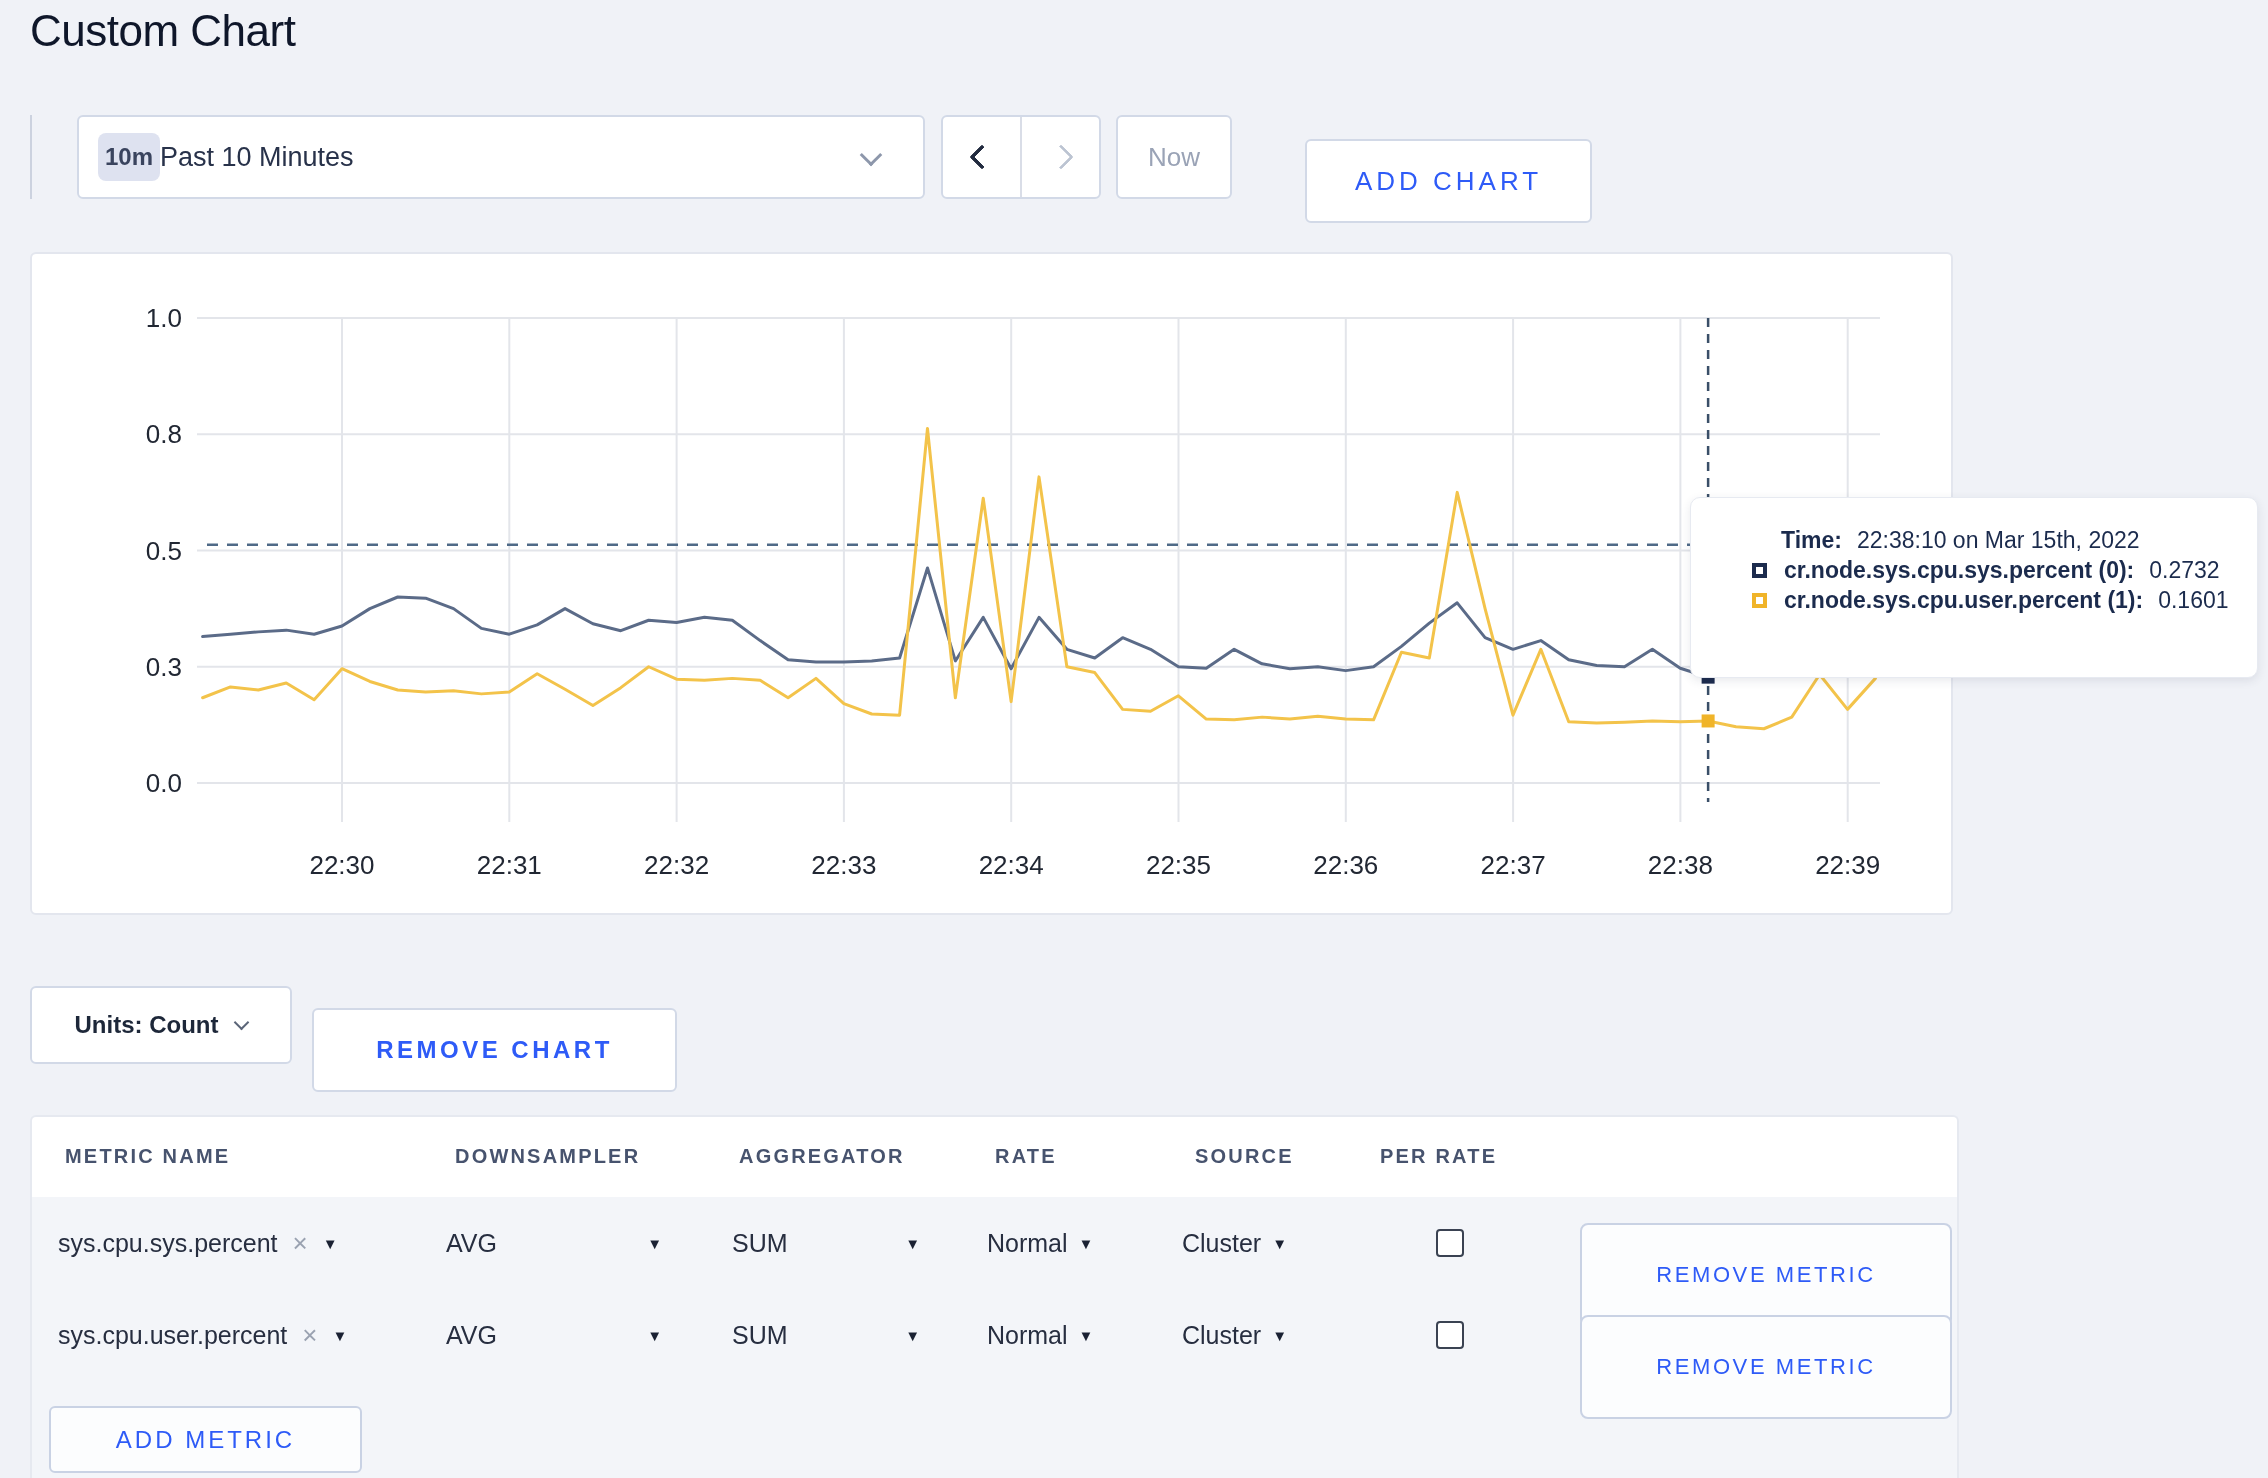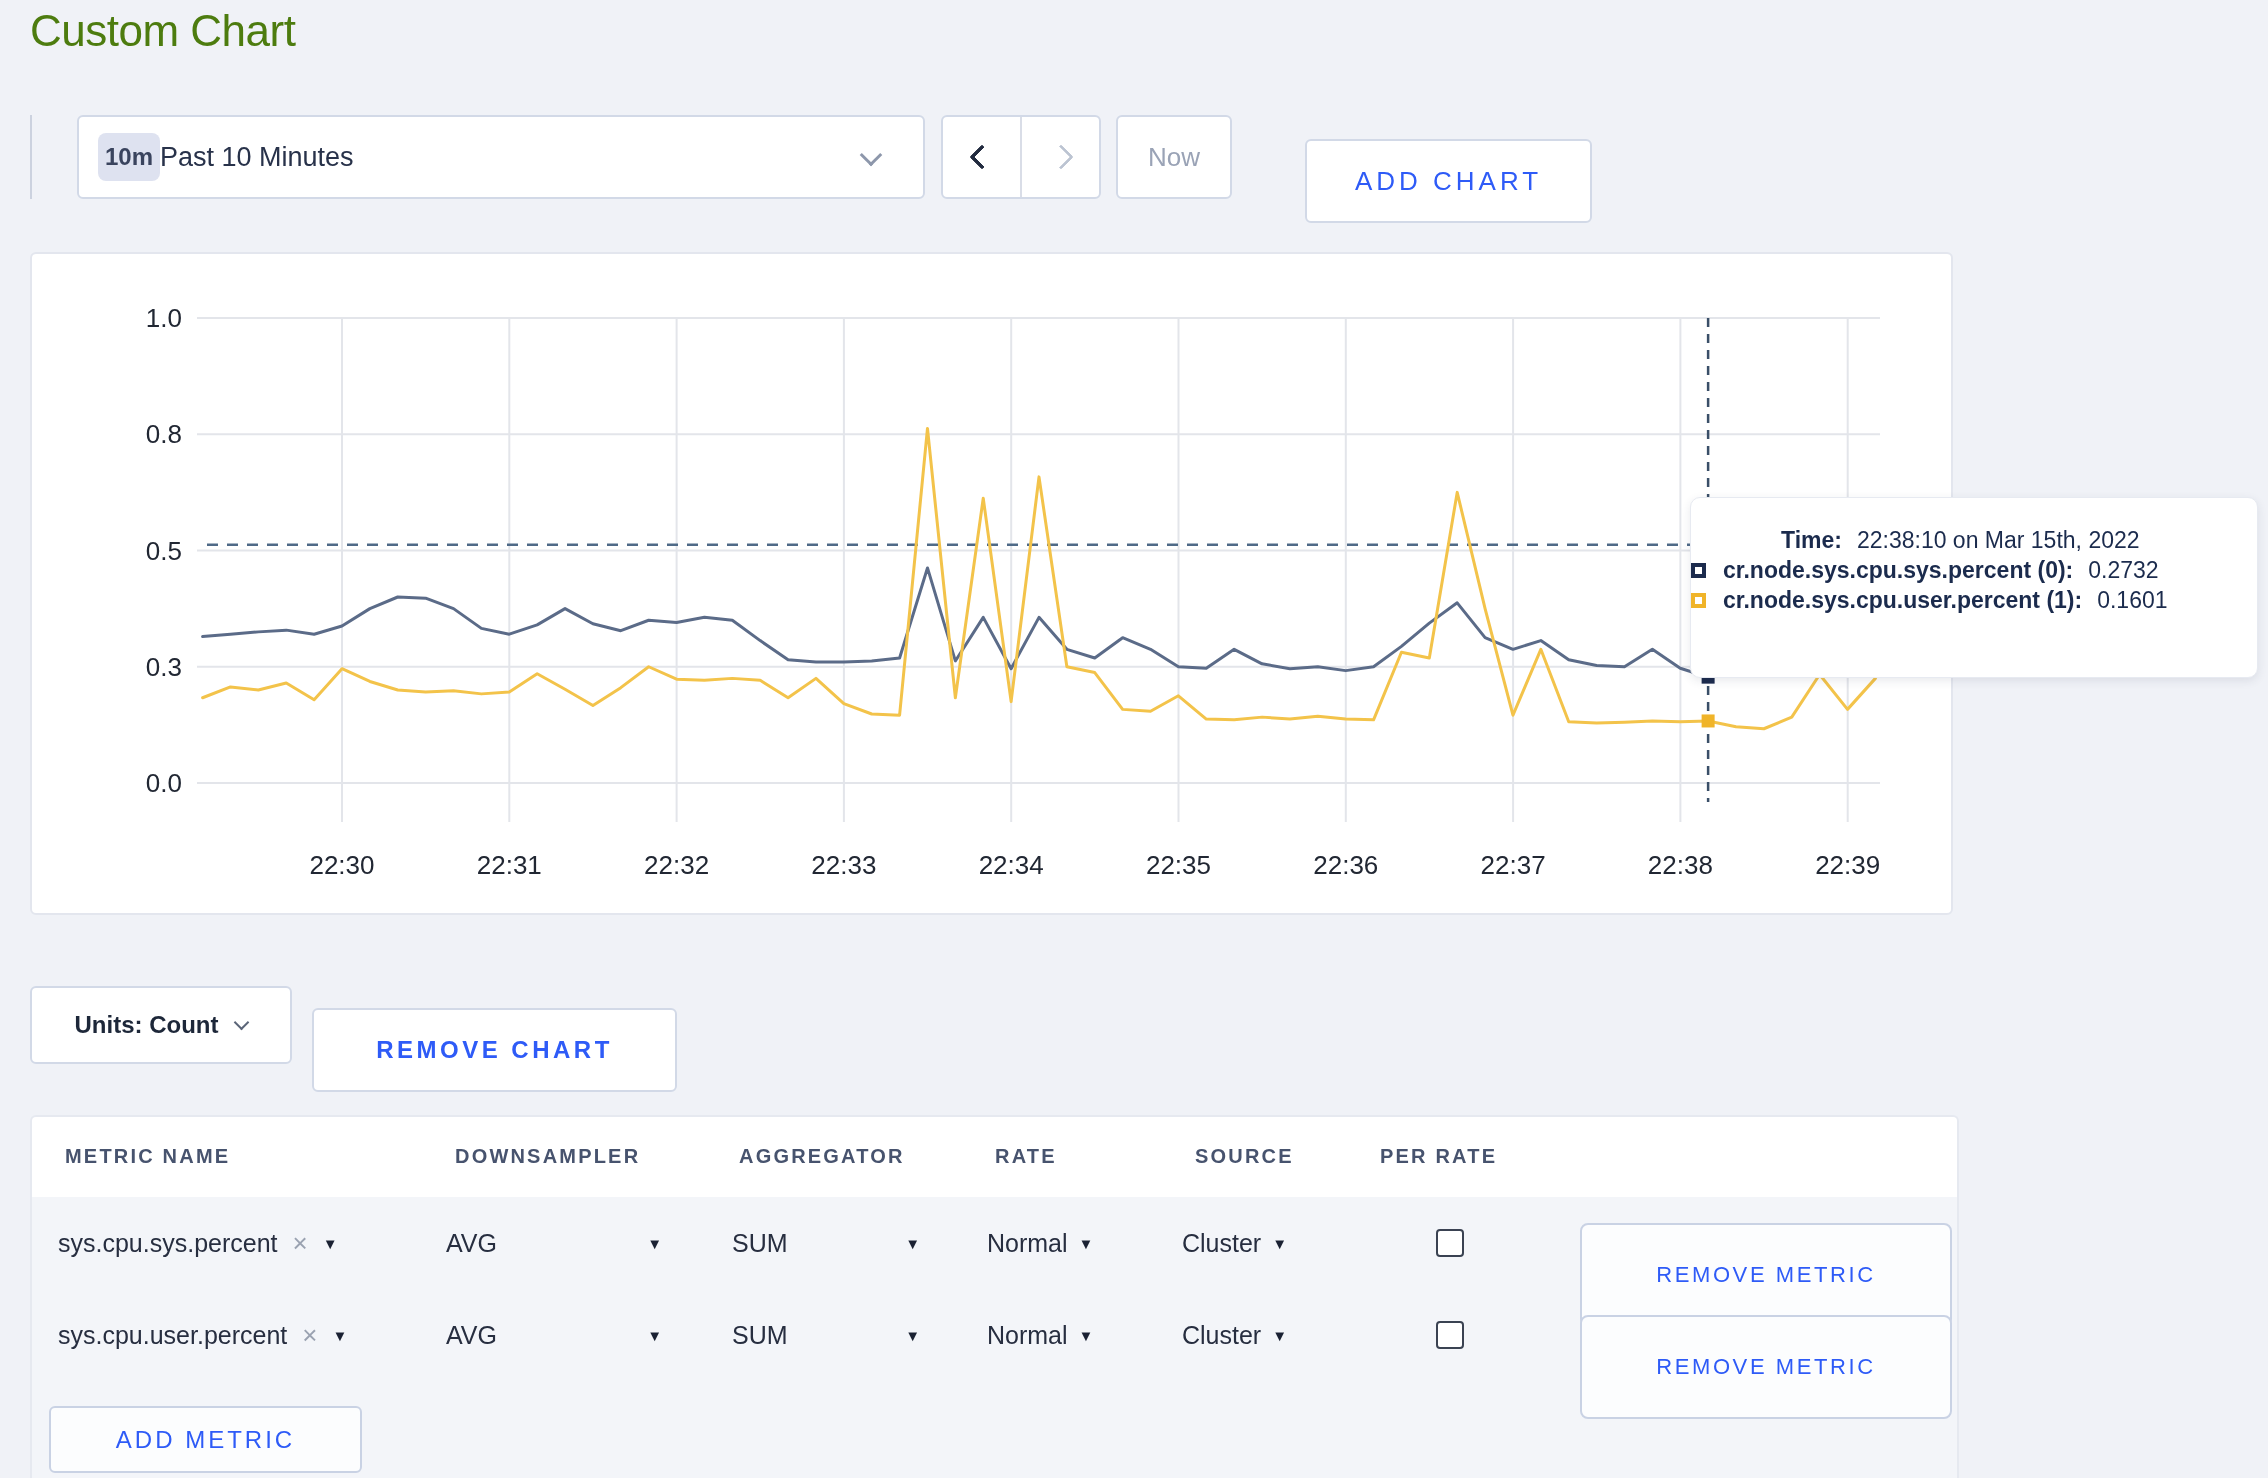--- a/index.html
+++ b/index.html
@@ -1,20 +1,20 @@
 <!DOCTYPE html>
 <html><head>
 <meta charset="utf-8">
 <style>
   * { margin:0; padding:0; box-sizing:border-box; }
   html,body { background:#e9ecf2; }
   body { font-family:"Liberation Sans", sans-serif; }
   .page { position:relative; width:2268px; height:1478px; background:#f0f2f7; overflow:hidden; }
 
-  .page-title { position:absolute; left:30px; top:6px; font-size:44px; font-weight:500; color:#4d7c0f; letter-spacing:-0.5px; }
+  .page-title { position:absolute; left:30px; top:6px; font-size:44px; font-weight:500; color:#0f172a; letter-spacing:-0.5px; }
 
   
   .tb-divider { position:absolute; left:30px; top:115px; width:2px; height:84px; background:#ccd2df; }
   .box { position:absolute; background:#fff; border:2px solid #d2d9e7; border-radius:6px; }
   .time-dropdown { left:77px; top:115px; width:848px; height:84px; display:flex; align-items:center; cursor:pointer; }
   .tw-badge { margin-left:19px; width:62px; height:48px; background:#dee2f0; border-radius:8px; display:flex; align-items:center; justify-content:center; font-size:24px; font-weight:bold; color:#3a445e; }
   .tw-label { font-size:27px; color:#28324a; }
   .chev { display:inline-block; width:16px; height:16px; border-right:3px solid #8d97ab; border-bottom:3px solid #8d97ab; transform:rotate(45deg); }
   .time-dropdown .chev { position:absolute; right:44px; top:30px; }
   .arrows { left:941px; top:115px; width:160px; height:84px; display:flex; }
@@ -28,21 +28,21 @@
 
   
   .chart-card { position:absolute; left:30px; top:252px; width:1923px; height:663px; background:#fff; border:2px solid #e3e6ee; border-radius:6px; }
   #chart-svg { position:absolute; left:0; top:0; }
   #chart-svg text { font-family:"Liberation Sans", sans-serif; font-size:26px; fill:#212733; }
 
   
   .tooltip { position:absolute; left:1690px; top:497px; width:568px; height:181px; background:#fff; border:1px solid #e7eaf1; border-radius:10px; box-shadow:0 3px 10px rgba(40,50,80,0.10); padding-top:29px; display:flex; flex-direction:column; gap:3px; }
   .tt-line { display:flex; align-items:center; font-size:23px; color:#1b2b4d; }
   .tt-time { margin-left:90px; }
-  .tt-series { }
+  .tt-series { margin-left:61px; }
   .tt-bold { font-weight:bold; }
   .tt-val { margin-left:15px; font-weight:normal; }
   .tt-swatch { width:15px; height:15px; border:4px solid; margin-right:17px; flex:none; }
 
   
   .units-box { left:30px; top:986px; width:262px; height:78px; display:flex; align-items:center; justify-content:center; gap:18px; cursor:pointer; }
   .units-label { font-size:24px; font-weight:bold; color:#1d2739; }
   .units-box .chev { width:11px; height:11px; border-width:2.5px; border-color:#5b6578; margin-top:-6px; }
   .remove-chart { left:312px; top:984px; width:365px; height:84px; font-size:24px; letter-spacing:3.5px;font-weight:bold; }
 

